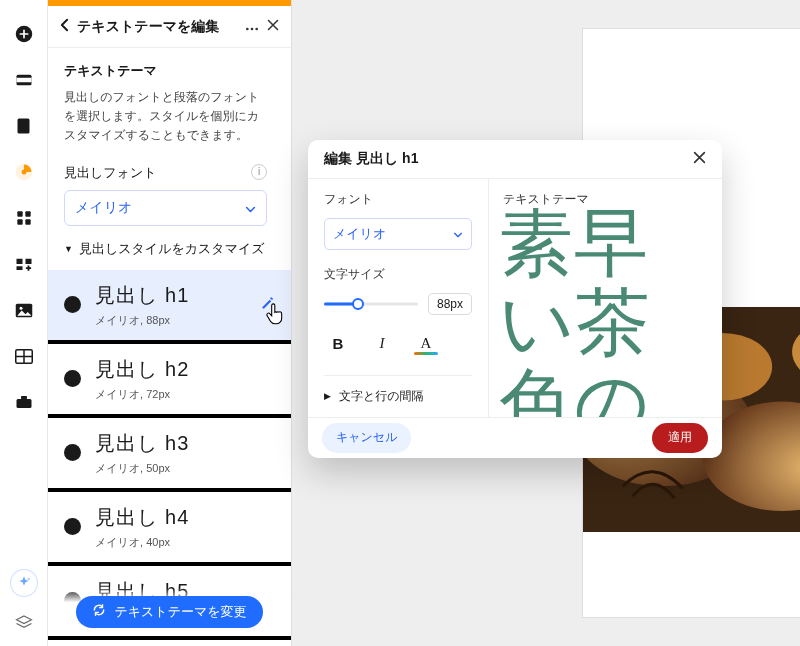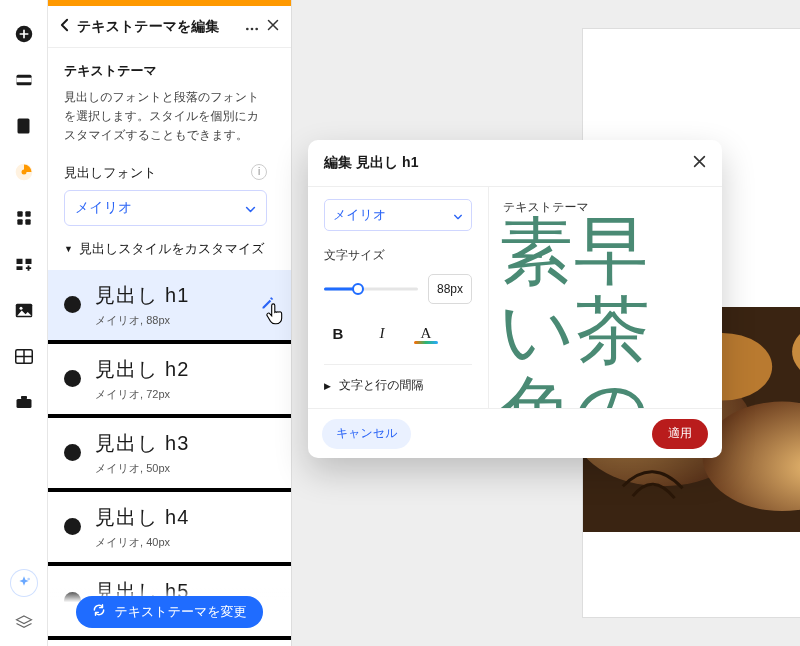--- a/index.html
+++ b/index.html
@@ -62,21 +62,21 @@
   .pop-header .pclose { cursor:pointer; font-size:16px; color:#333; }
   .pop-body { display:flex; flex:1; border-top: 1px solid #eee; }
   .pop-left { width: 180px; padding: 12px 16px; display:flex; flex-direction:column; gap: 10px; }
   .plabel { font-size: 12px; color:#333; }
   .pselect { height: 32px; border:1px solid #cfd6ff; border-radius:5px; display:flex; align-items:center; justify-content:space-between; padding:0 8px; color:#2a64f6; font-size: 13px; cursor:pointer; }
   .size-row { display:flex; align-items:center; gap:10px; }
   .slider-wrap { flex:1; height: 16px; position:relative; }
   .slider-track { position:absolute; left:0; right:0; top:50%; height:3px; background:#e5e5e5; border-radius:2px; transform:translateY(-50%); }
   .slider-fill { position:absolute; left:0; top:50%; height:3px; background:#1f6cff; border-radius:2px; transform:translateY(-50%); width:36%; }
   .slider-thumb { position:absolute; top:50%; left:36%; width:12px; height:12px; background:#fff; border:2px solid #1f6cff; border-radius:50%; transform:translate(-50%,-50%); }
-  .size-box { width:44px; height:30px; border:1px solid #dadada; border-radius:5px; display:flex; align-items:center; justify-content:center; font-size:12px; }
+  .size-box { width:44px; height:22px; border:1px solid #dadada; border-radius:5px; display:flex; align-items:center; justify-content:center; font-size:12px; }
   .format-row { display:flex; gap:16px; margin-top:6px; }
   .fmt-btn { width:28px; height:26px; display:flex; align-items:center; justify-content:center; font-size:15px; border-radius:4px; cursor:pointer; }
   .bold { font-weight:800; }
   .italic { font-style:italic; font-family: Georgia, serif; }
   .color-a { position:relative; font-family: Georgia, serif; }
   .color-a::after { content:""; position:absolute; left:2px; right:2px; bottom:2px; height:3px; background: linear-gradient(to right,#ff6a00,#2bb673,#2aa8ff); border-radius:2px; }
   .spacing-row { display:flex; align-items:center; gap:8px; margin-top:8px; font-size:12px; cursor:pointer; border-top:1px solid #eee; padding-top:12px; }
   .spacing-row .tri { font-size:9px; }
 
   .pop-right { flex:1; border-left:1px solid #eee; display:flex; flex-direction:column; }
@@ -319,20 +319,21 @@
     <div class="pop-header">
       <span class="ptitle">編集 見出し h1</span>
       <span class="pclose">
         <svg width="13" height="13" viewBox="0 0 16 16">
             <path d="M2 2 L14 14 M14 2 L2 14" stroke="#333" stroke-width="2" stroke-linecap="round"></path>
           </svg>
       </span>
     </div>
     <div class="pop-body">
       <div class="pop-left">
+        <div class="plabel">フォント</div>
         <div class="pselect">
           <span>メイリオ</span>
           <span>
             <svg width="10" height="6" viewBox="0 0 14 9">
                 <path d="M2 2 L7 7 L12 2" fill="none" stroke="#2a64f6" stroke-width="2" stroke-linecap="round" stroke-linejoin="round"></path>
               </svg>
           </span>
         </div>
 
         <div class="plabel" style="margin-top:6px">文字サイズ</div>

